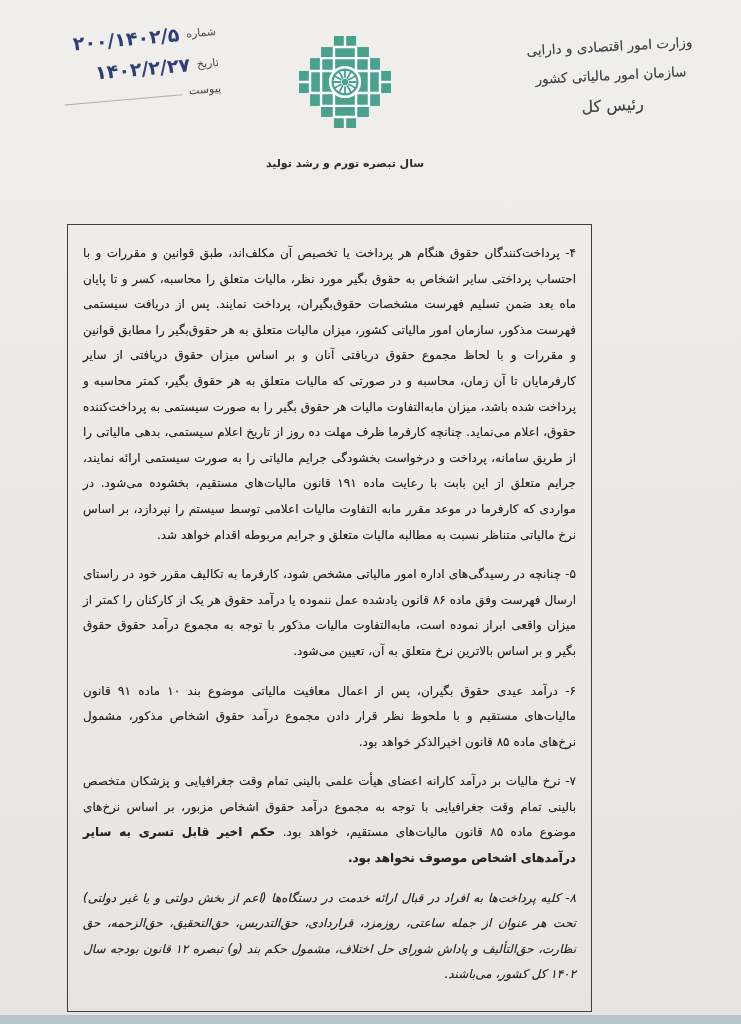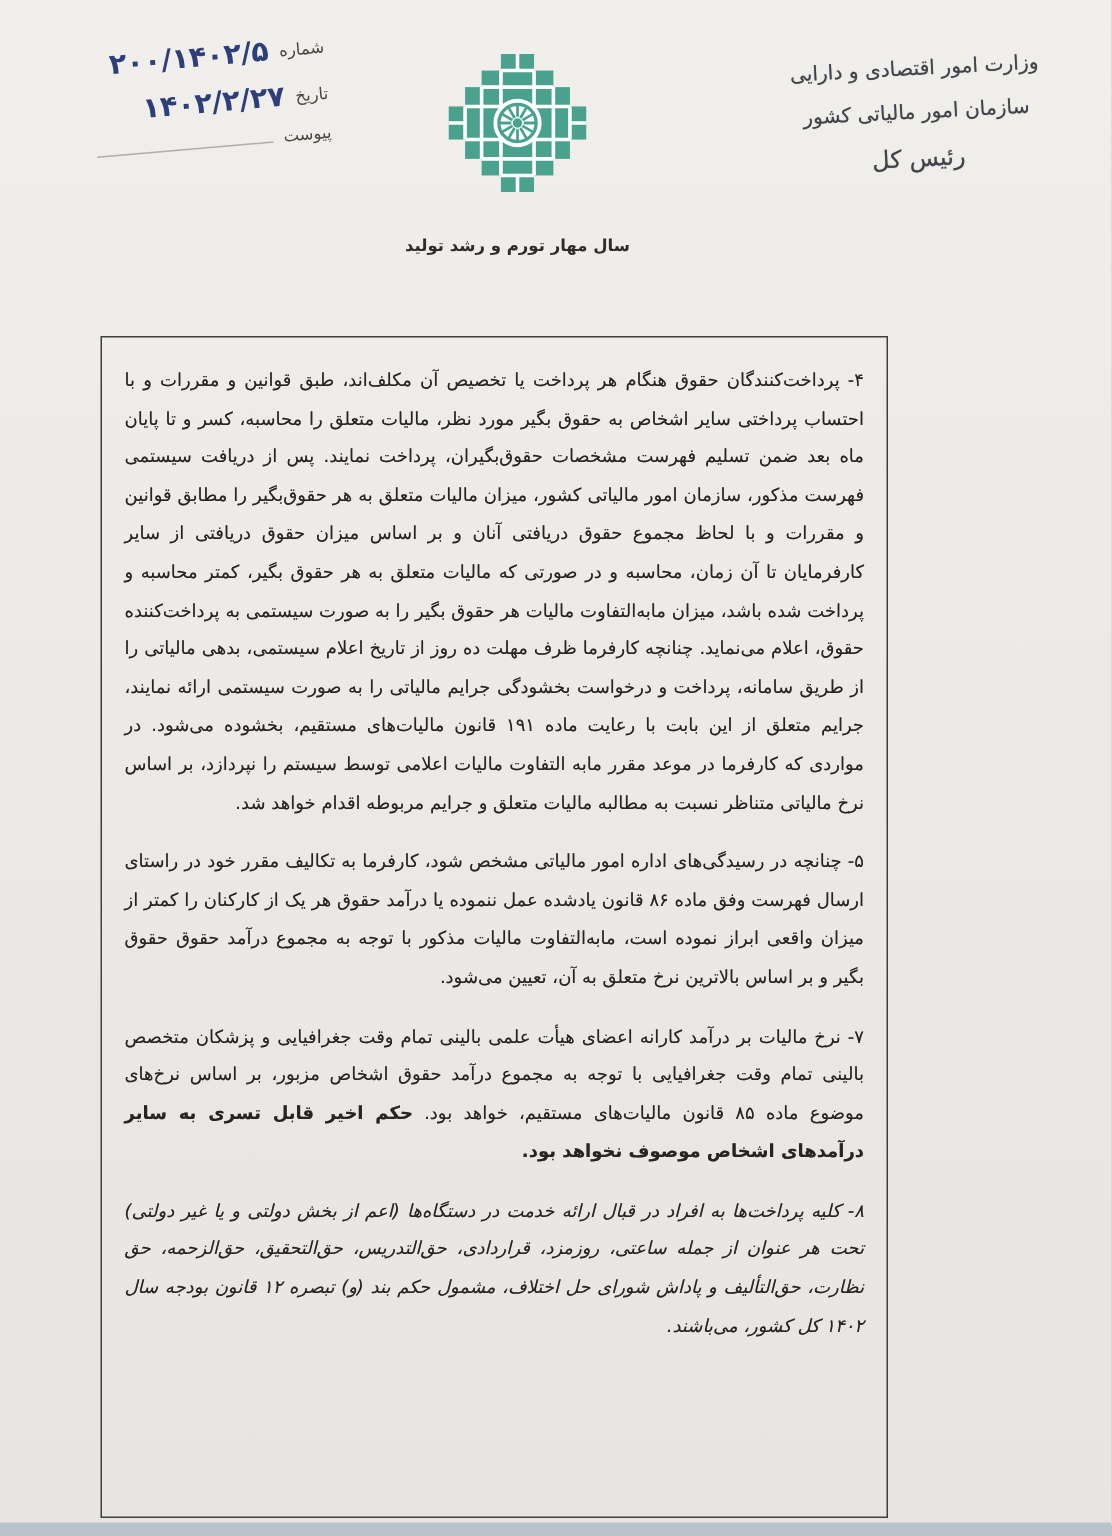--- a/index.html
+++ b/index.html
@@ -93,30 +93,31 @@
       </g>
       <circle cx="50" cy="50" r="17.5" fill="#ffffff"></circle>
       <g fill="none" stroke-width="2" stroke="#4aa28e">
         <circle cx="50" cy="50" r="13.5" stroke-width="2.4"></circle>
         <path d="M63.5 50h-9 M61.7 56.8 53.6 52.1 M56.8 61.7 52.1 53.6 M50 63.5v-9 M43.2 61.7 47.9 53.6 M38.3 56.8 46.4 52.1 M36.5 50h9 M38.3 43.2 46.4 47.9 M43.2 38.3 47.9 46.4 M50 36.5v9 M56.8 38.3 52.1 46.4 M61.7 43.2 53.6 47.9"></path>
       </g>
       <circle cx="50" cy="50" r="3.4" fill="#4aa28e"></circle>
     </svg>
   </div>
 
-  <div class="slogan">سال مهار تورم و رشد تولید</div>
+  <div class="slogan">سال تبصره تورم و رشد تولید</div>
 
   <div class="org-block">
     <div class="org-line-1">وزارت امور اقتصادی و دارایی</div>
     <div class="org-line-2">سازمان امور مالیاتی کشور</div>
     <div class="org-line-3">رئیس کل</div>
   </div>
 
   <div class="body-box">
       <p><span>۴- پرداخت‌کنندگان حقوق هنگام هر پرداخت یا تخصیص آن مکلف‌اند، طبق قوانین و مقررات و با احتساب پرداختی سایر اشخاص به حقوق بگیر مورد نظر، مالیات متعلق را محاسبه، کسر و تا پایان ماه بعد ضمن تسلیم فهرست مشخصات حقوق‌بگیران، پرداخت نمایند. پس از دریافت سیستمی فهرست مذکور، سازمان امور مالیاتی کشور، میزان مالیات متعلق به هر حقوق‌بگیر را مطابق قوانین و مقررات و با لحاظ مجموع حقوق دریافتی آنان و بر اساس میزان حقوق دریافتی از سایر کارفرمایان تا آن زمان، محاسبه و در صورتی که مالیات متعلق به هر حقوق بگیر، کمتر محاسبه و پرداخت شده باشد، میزان مابه‌التفاوت مالیات هر حقوق بگیر را به صورت سیستمی به پرداخت‌کننده حقوق، اعلام می‌نماید. چنانچه کارفرما ظرف مهلت ده روز از تاریخ اعلام سیستمی، بدهی مالیاتی را از طریق سامانه، پرداخت و درخواست بخشودگی جرایم مالیاتی را به صورت سیستمی ارائه نمایند، جرایم متعلق از این بابت با رعایت ماده ۱۹۱ قانون مالیات‌های مستقیم، بخشوده می‌شود. در مواردی که کارفرما در موعد مقرر مابه التفاوت مالیات اعلامی توسط سیستم را نپردازد، بر اساس نرخ مالیاتی متناظر نسبت به مطالبه مالیات متعلق و جرایم مربوطه اقدام خواهد شد.</span></p>
       <p><span>۵- چنانچه در رسیدگی‌های اداره امور مالیاتی مشخص شود، کارفرما به تکالیف مقرر خود در راستای ارسال فهرست وفق ماده ۸۶ قانون یادشده عمل ننموده یا درآمد حقوق هر یک از کارکنان را کمتر از میزان واقعی ابراز نموده است، مابه‌التفاوت مالیات مذکور با توجه به مجموع درآمد حقوق حقوق بگیر و بر اساس بالاترین نرخ متعلق به آن، تعیین می‌شود.</span></p>
+      <p><span>۶- درآمد عیدی حقوق بگیران، پس از اعمال معافیت مالیاتی موضوع بند ۱۰ ماده ۹۱ قانون مالیات‌های مستقیم و با ملحوظ نظر قرار دادن مجموع درآمد حقوق اشخاص مذکور، مشمول نرخ‌های ماده ۸۵ قانون اخیرالذکر خواهد بود.</span></p>
       <p><span>۷- نرخ مالیات بر درآمد کارانه اعضای هیأت علمی بالینی تمام وقت جغرافیایی و پزشکان متخصص بالینی تمام وقت جغرافیایی با توجه به مجموع درآمد حقوق اشخاص مزبور، بر اساس نرخ‌های موضوع ماده ۸۵ قانون مالیات‌های مستقیم، خواهد بود. </span><span class="bold">حکم اخیر قابل تسری به سایر درآمدهای اشخاص موصوف نخواهد بود.</span></p>
       <p><span>۸- کلیه پرداخت‌ها به افراد در قبال ارائه خدمت در دستگاه‌ها (اعم از بخش دولتی و یا غیر دولتی) تحت هر عنوان از جمله ساعتی، روزمزد، قراردادی، حق‌التدریس، حق‌التحقیق، حق‌الزحمه، حق نظارت، حق‌التألیف و پاداش شورای حل اختلاف، مشمول حکم بند (و) تبصره ۱۲ قانون بودجه سال ۱۴۰۲ کل کشور، می‌باشند.</span></p>
     </div>
 
   <div class="bottom-strip" style="background: rgb(185, 195, 202);"></div>
 
 </div>
 
 </body></html>

